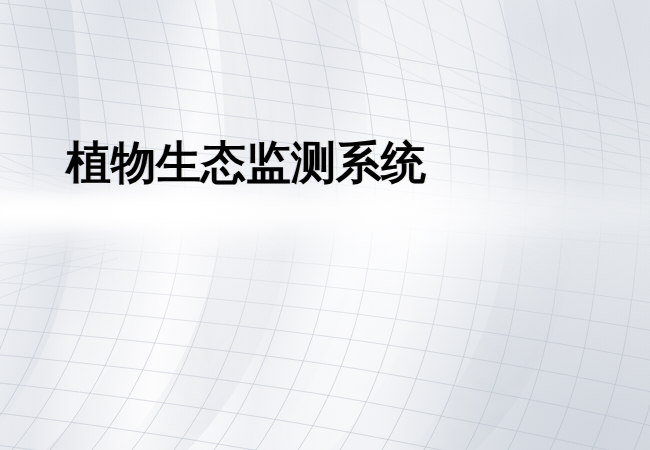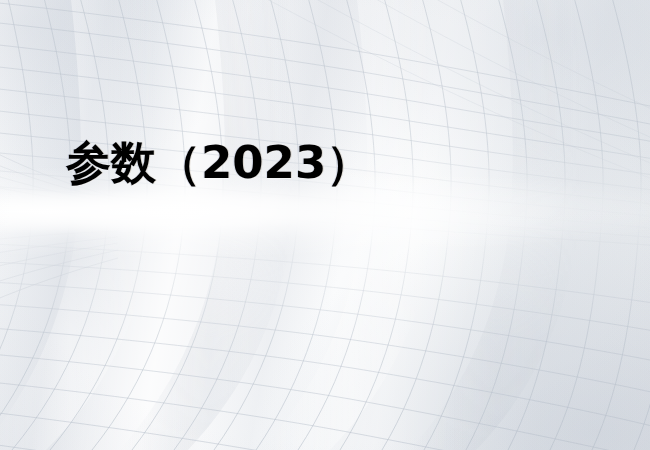--- a/index.html
+++ b/index.html
@@ -241,16 +241,16 @@
         </g>
 
       </g>
     </svg>
   </div>
 
   <div class="bg-layer bg-sweep"></div>
   <div class="bg-layer bg-vignette"></div>
 
   <div class="title-block">
-    <div class="title-line second">参数（2023）</div>
+    <div class="title-line">植物生态监测系统</div>
   </div>
 
 </div>
 
 </body></html>

